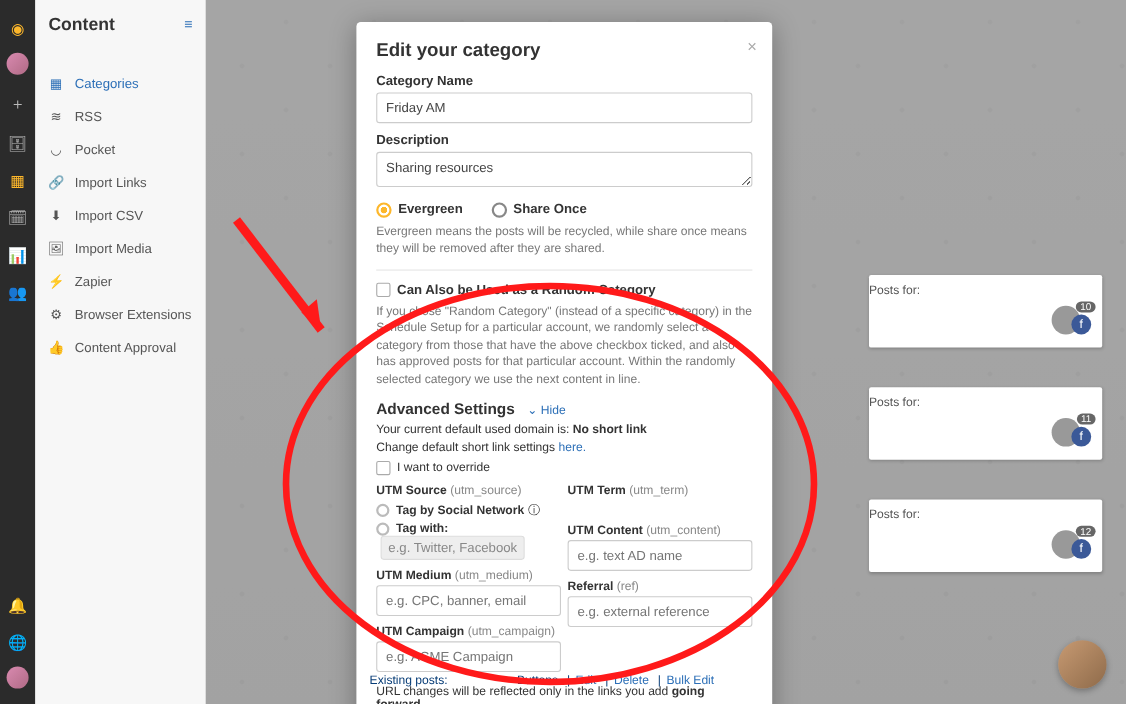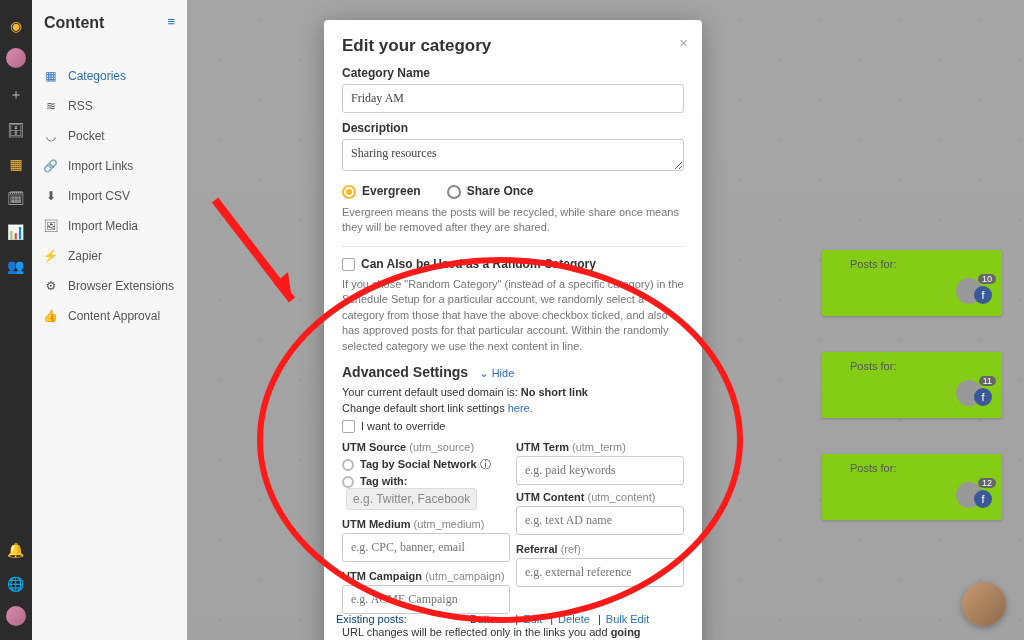--- a/index.html
+++ b/index.html
@@ -45,43 +45,43 @@
     padding:14px 12px; font-size:12px; color:#555;
   }
   .sidebar h2 { font-size:16px; color:#333; margin-bottom:29px; font-weight:600;}
   .sidebar .toggle { float:right; color:#2c6fb7; font-size:13px;}
   .sb-item { display:flex; align-items:center; gap:10px; padding:8px 0; cursor:pointer;}
   .sb-item.active { color:#2c6fb7; }
   .sb-item .sb-label { font-size:12px; }
   .sb-ico { width:14px; display:inline-flex; justify-content:center; color:inherit;}
   
   .ghost-card {
-    position:absolute; right:22px; width:180px; height:66px;
-    background:#84cc16; border-radius:2px; box-shadow:0 1px 3px rgba(0,0,0,0.2);
-    z-index:1; padding:8px 28px; color:#555; font-size:11px;
+    position:absolute; right:22px; width:212px; height:66px;
+    background:#ffffff; border-radius:2px; box-shadow:0 1px 3px rgba(0,0,0,0.2);
+    z-index:1; padding:8px 0; color:#555; font-size:11px;
   }
   .ghost-card .sp { position:absolute; right:10px; top:28px; display:flex; align-items:center;}
   .ghost-card .sp .av{ width:26px;height:26px;border-radius:50%;background:#999;}
   .ghost-card .sp .fb{ width:18px;height:18px;border-radius:50%;background:#3b5998;color:#fff;font-size:11px;display:flex;align-items:center;justify-content:center;margin-left:-8px;margin-top:8px;}
   .ghost-card .sp .badge{ position:absolute;right:-4px;top:-4px;background:#666;color:#fff;border-radius:6px;font-size:9px;padding:0 4px;}
   
   
   .modal {
     position:absolute; left:324px; top:20px; width:378px;
     background:#fff; border-radius:4px; z-index:5;
     box-shadow:0 4px 24px rgba(0,0,0,0.3);
     padding:16px 18px 14px;
     color:#333; font-size:12px;
   }
   .modal h3 { font-size:17px; font-weight:600; margin-bottom:10px;}
   .modal .close { position:absolute; right:14px; top:14px; color:#aaa; font-size:15px; cursor:pointer;}
   .fld-label { display:block; font-weight:600; margin:8px 0 4px; font-size:12px;}
   .txt, .ta {
     width:100%; border:1px solid #ccc; border-radius:3px;
-    padding:6px 8px; font-size:12px; font-family:Liberation Serif, serif; color:#444;
+    padding:6px 8px; font-size:12px; font-family:Liberation Sans, sans-serif; color:#444;
   }
   .ta { height:32px; resize:vertical; }
   .radio-row { display:flex; gap:26px; margin:10px 0 6px; align-items:flex-end; font-weight:600;}
   .radio { width:14px;height:14px;border-radius:50%;border:2px solid #888;display:inline-block;vertical-align:middle;margin-right:6px;}
   .radio.on { border-color:#fdb72b; background:radial-gradient(circle,#fdb72b 40%,transparent 45%);}
   .help { color:#777; font-size:11px; line-height:1.4; }
   hr { border:none; border-top:1px solid #e5e5e5; margin:10px 0;}
   .chk { width:13px;height:13px;border:1px solid #aaa;border-radius:2px;display:inline-block;vertical-align:middle;margin-right:6px;}
   .sect-title { font-size:14px; font-weight:700; }
   .link { color:#2c6fb7; text-decoration:none; cursor:pointer;}
@@ -241,23 +241,22 @@
       <div><span class="mini-radio"></span><span style="font-weight:600;font-size:11px">Tag with:</span><span class="tag-pill">e.g. Twitter, Facebook</span></div>
 
       <div class="subl" style="margin-top:8px"><span>UTM Medium</span> <span class="g">(utm_medium)</span></div>
       <input class="txt" style="margin-top: 3px;" placeholder="e.g. CPC, banner, email">
 
       <div class="subl" style="margin-top:8px"><span>UTM Campaign</span> <span class="g">(utm_campaign)</span></div>
       <input class="txt" style="margin-top: 3px;" placeholder="e.g. ACME Campaign">
     </div>
     <div class="col">
       <div class="subl"><span>UTM Term</span> <span class="g">(utm_term)</span></div>
-      <input class="txt" style="margin-top: 3px;" placeholder="e.g. paid keywords">
-
-      <div class="subl" style="margin-top:6px"><span>UTM Content</span> <span class="g">(utm_content)</span></div>
+
+      <div class="subl" style="margin-top:24px"><span>UTM Content</span> <span class="g">(utm_content)</span></div>
       <input class="txt" style="margin-top: 3px;" placeholder="e.g. text AD name">
 
       <div class="subl" style="margin-top:8px"><span>Referral</span> <span class="g">(ref)</span></div>
       <input class="txt" style="margin-top: 3px;" placeholder="e.g. external reference">
     </div>
   </div>
 
   <div style="margin-top:12px;font-size:11px">
     <span>URL changes will be reflected only in the links you add </span><b>going forward</b>.
   </div>

